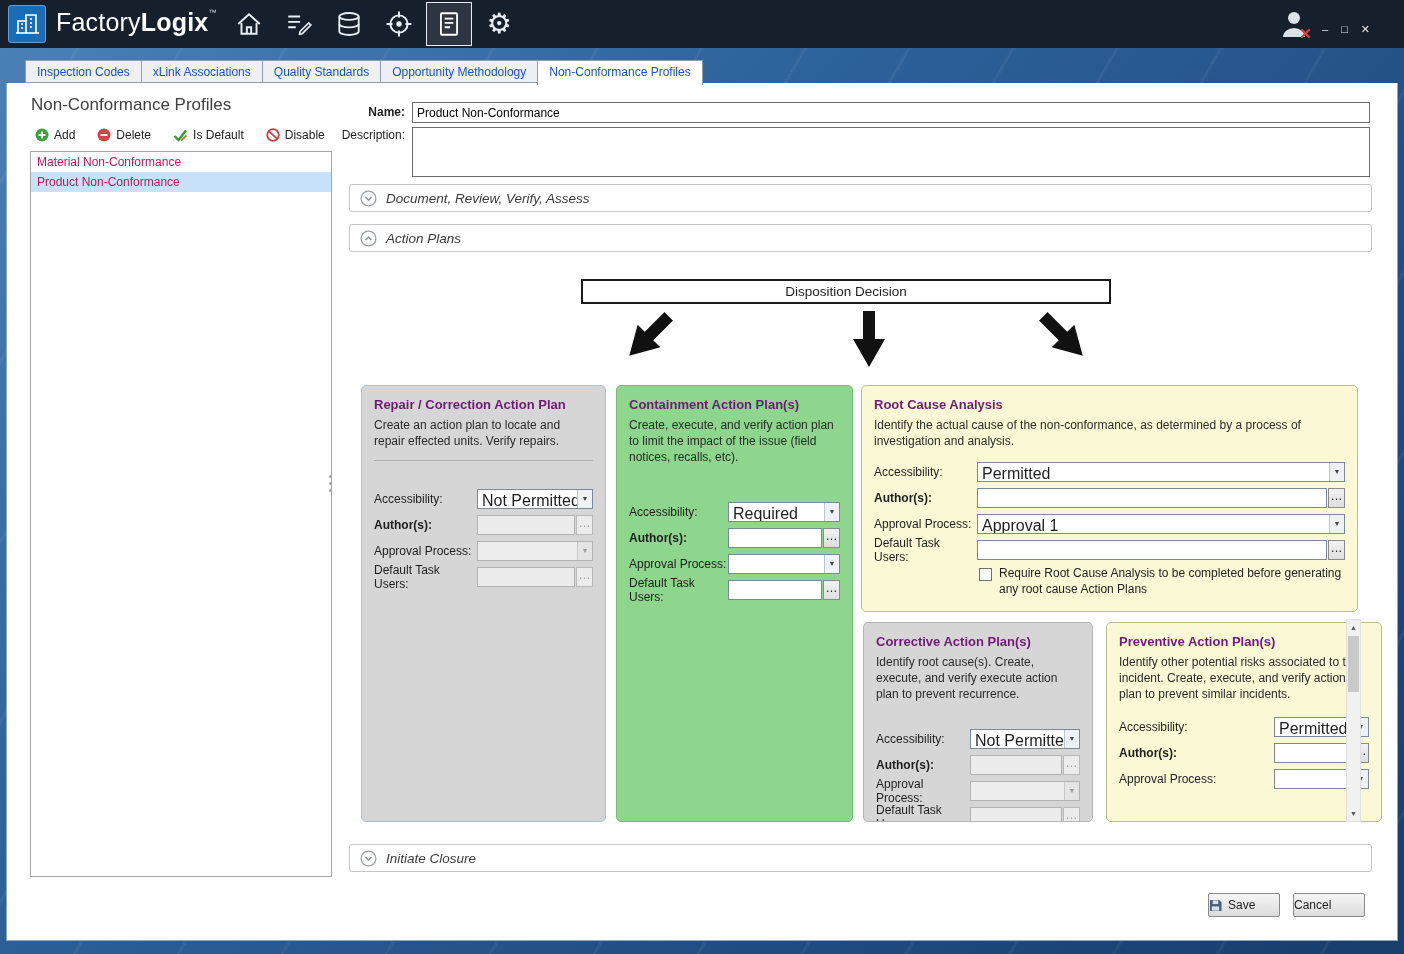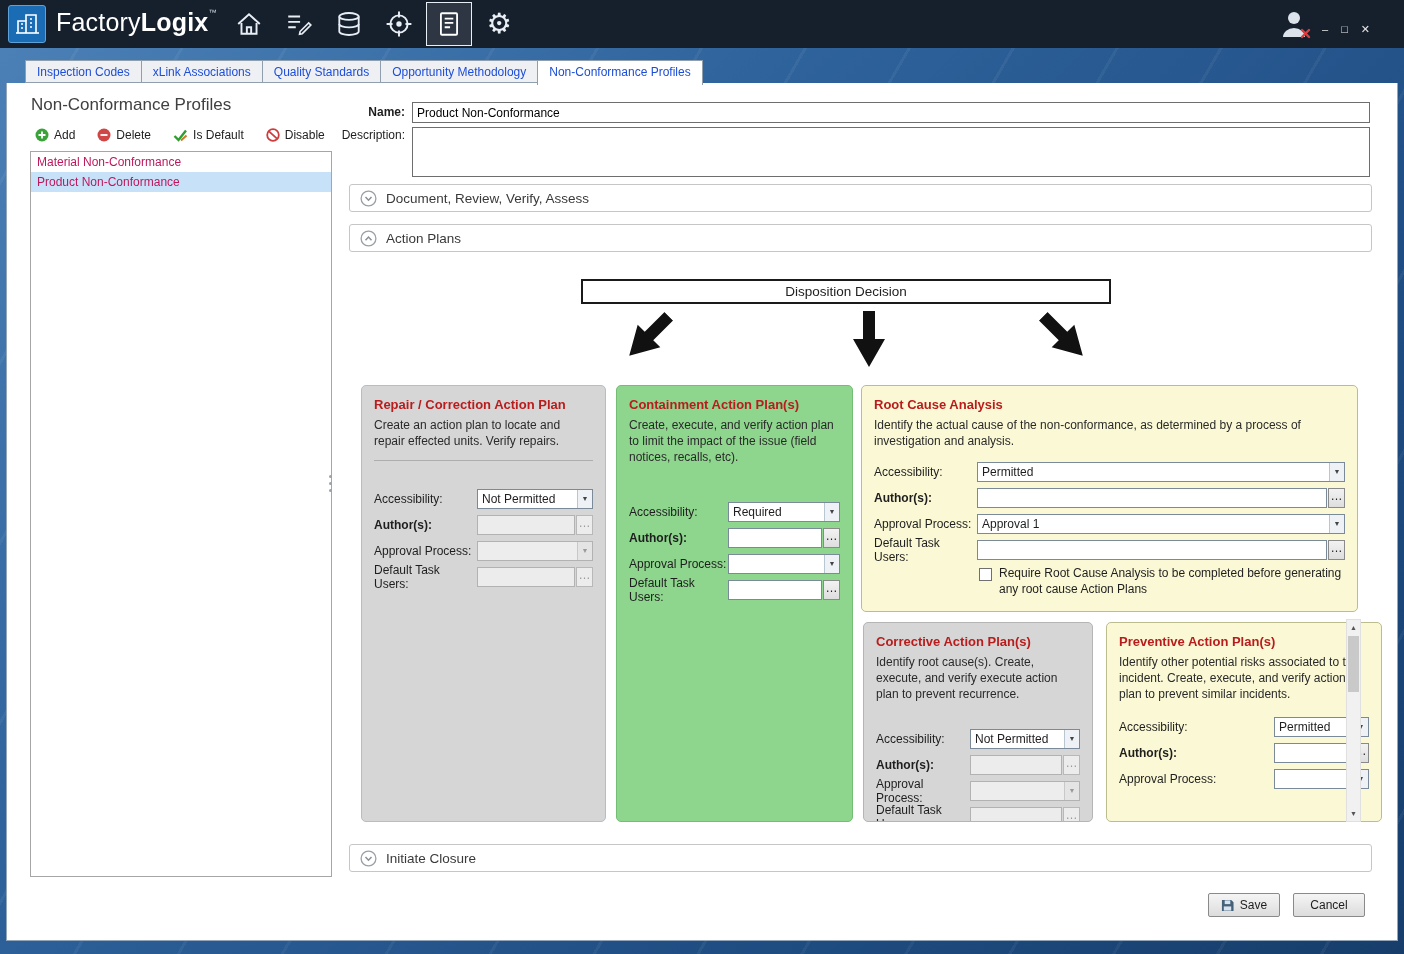--- a/index.html
+++ b/index.html
@@ -47,58 +47,58 @@
   .litem.sel{background:#c7e2f8;}
   .gripper{position:absolute;left:321px;top:392px;width:5px;height:20px;display:flex;flex-direction:column;gap:4px;align-items:center;}
   .gripper i{width:3px;height:3px;background:#9aa3ac;border-radius:50%;}
 
   
   .flabel-name{position:absolute;left:336px;top:22px;width:62px;text-align:right;font-weight:bold;}
   .flabel-desc{position:absolute;left:328px;top:45px;width:70px;text-align:right;}
   .name-input{position:absolute;left:405px;top:19px;width:958px;height:21px;border:1px solid #6e6e6e;background:#fff;font:12px "Liberation Sans",sans-serif;padding:0 4px;}
   .desc-box{position:absolute;left:405px;top:44px;width:958px;height:50px;border:1px solid #6e6e6e;background:#fff;}
 
-  .secbar{position:absolute;left:342px;width:1023px;height:28px;border:1px solid #c6c6c6;border-radius:3px;background:#fff;display:flex;align-items:center;padding-left:10px;gap:9px;}
+  .secbar{position:absolute;left:342px;width:1023px;height:28px;border:1px solid #c6c6c6;border-radius:3px;background:#fff;display:flex;align-items:center;padding-left:10px;gap:9px;font-style:italic;}
   .sectitle{font-size:13.5px;color:#3a3a3a;}
 
   .dispbox{position:absolute;left:574px;top:196px;width:530px;height:25px;border:2px solid #1a1a1a;background:#fff;display:flex;align-items:center;justify-content:center;font-size:13.5px;color:#222;}
 
   .arrow{position:absolute;}
 
   
   .panel{position:absolute;border-radius:5px;padding:11px 12px;font-size:12px;overflow:hidden;}
   .p-gray{background:#d6d6d6;border:1px solid #a9c1d2;}
   .p-green{background:#8ed58d;border:1px solid #74bd74;}
   .p-yellow{background:#fbf9d5;border:1px solid #bcbc8e;}
-  .ptitle{font-weight:bold;font-size:13px;color:#b91c1c;}
+  .ptitle{font-weight:bold;font-size:13px;color:#701a75;}
   .pdesc{margin-top:6px;color:#2a2a2a;line-height:1.33;}
   .phr{border:none;border-top:1px solid #aeaeae;margin-top:10px;}
   .frow{display:flex;align-items:center;height:20px;margin-bottom:6px;}
   .flab{flex:1;color:#1e1e1e;}
   .fbold{font-weight:bold;}
   .combo{height:20px;background:#fff;border:1px solid #7a8a99;display:flex;align-items:stretch;}
-  .combo .cv{flex:1;padding:2px 0 0 4px;font-size:12px;white-space:nowrap;overflow:hidden;}
+  .combo .cv{flex:1;padding:2px 0 0 4px;font-size:16px;white-space:nowrap;overflow:hidden;}
   .combo .ca{width:15px;display:flex;align-items:center;justify-content:center;font-size:7px;color:#444;background:#eef2f6;border-left:1px solid #b8c6d2;}
   .combo.dis{background:#ededed;border-color:#b2b2b2;}
   .combo.dis .ca{color:#9a9a9a;background:#e4e4e4;border-left-color:#c8c8c8;}
   .tgroup{display:flex;}
   .tbox{height:20px;background:#fff;border:1px solid #7a8a99;flex:1;}
   .tbox.dis{background:#ececec;border-color:#b2b2b2;}
   .ebtn{width:17px;height:20px;margin-left:1px;border:1px solid #8a8a8a;background:linear-gradient(#f2f2f2,#dedede);font-size:12px;line-height:15px;text-align:center;color:#222;}
   .ebtn.dis{color:#9a9a9a;background:#ececec;border-color:#b8b8b8;}
   .cbxrow{display:flex;margin-top:2px;}
   .cbx{width:13px;height:13px;border:1px solid #707070;background:#fff;margin:2px 7px 0 0;flex:none;}
   .cbxtext{width:365px;line-height:1.3;color:#1e1e1e;}
 
   
   .sbar{position:absolute;left:1339px;top:536px;width:15px;height:203px;background:#f1f1f1;border:1px solid #e0e0e0;}
   .sbtn{height:15px;display:flex;align-items:center;justify-content:center;font-size:7px;color:#555;background:#f1f1f1;}
   .sthumb{position:absolute;left:1px;top:16px;width:11px;height:56px;background:#c9c9c9;}
 
-  .btn{position:absolute;height:24px;background:linear-gradient(#f5f5f5,#dcdcdc);border:1px solid #8a8a8a;border-radius:2px;font-size:12px;display:flex;align-items:center;justify-content:center;gap:6px;color:#1e1e1e;}
+  .btn{position:absolute;height:24px;background:linear-gradient(#f5f5f5,#dcdcdc);border:1px solid #8a8a8a;border-radius:2px;font-size:12px;display:flex;align-items:center;gap:6px;color:#1e1e1e;}
 </style>
 </head>
 <body>
 
 <div class="titlebar">
   <div class="logo">
     <svg width="26" height="26" viewBox="0 0 26 26">
         <g fill="none" stroke="#fff" stroke-width="1.6">
       <path d="M4 22 V10 h8 v12"></path>
           <path d="M12 10 V4 h10 v18"></path>

